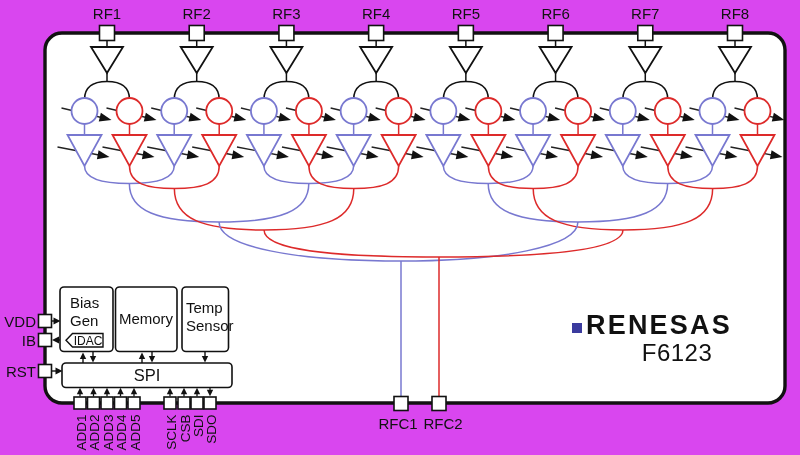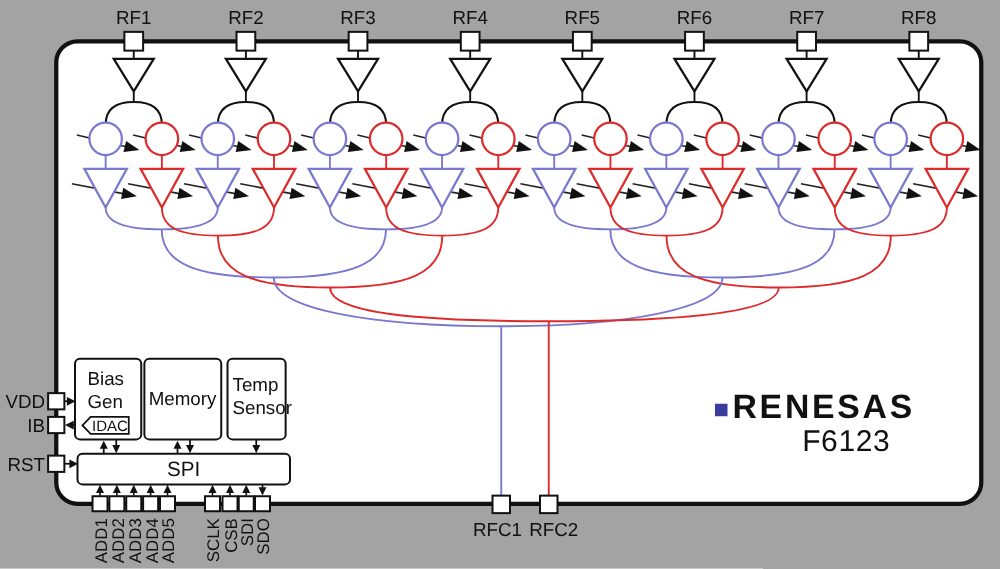--- a/index.html
+++ b/index.html
@@ -1,16 +1,16 @@
 <!DOCTYPE html>
 <html><head>
 <meta charset="utf-8">
 <style>
   html,body{margin:0;padding:0;background:#fff;}
-  .stage{position:relative;width:800px;height:455px;background:#a3a3a3;overflow:hidden;}
+  .stage{position:relative;width:800px;height:455px;background:#d946ef;overflow:hidden;}
   svg{display:block;}
   text{font-family:"Liberation Sans","DejaVu Sans",sans-serif;fill:#111;}
   .t15{font-size:15px;}
   .t13{font-size:13.5px;}
   .t12{font-size:12px;}
   .blk{font-size:15px;}
   .spi{font-size:16.5px;}
   .part{font-size:24px;letter-spacing:0.5px;}
   .logo{font-size:27px;font-weight:bold;letter-spacing:2.2px;}
 </style>

